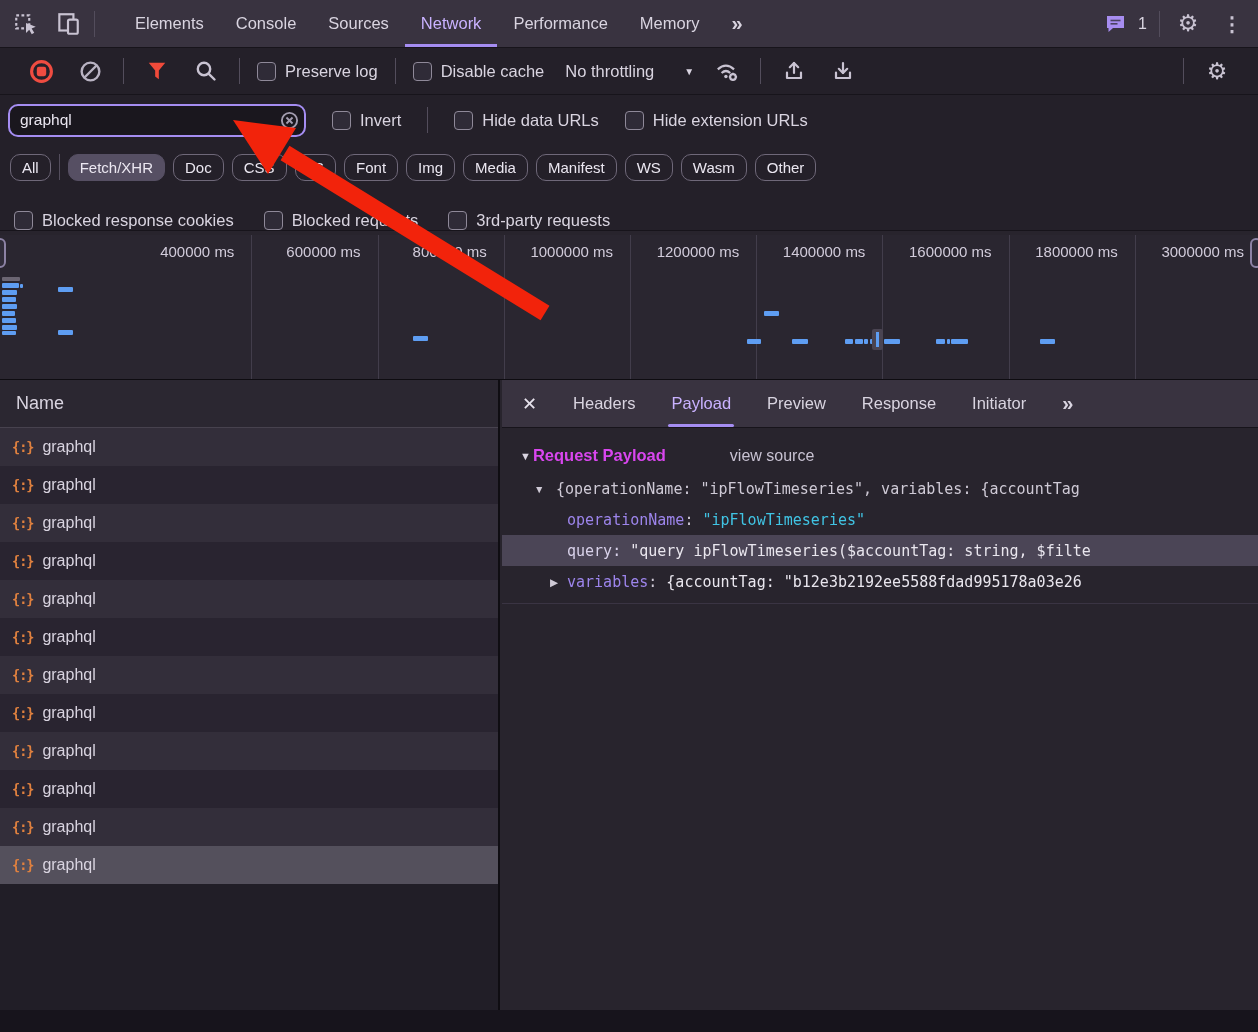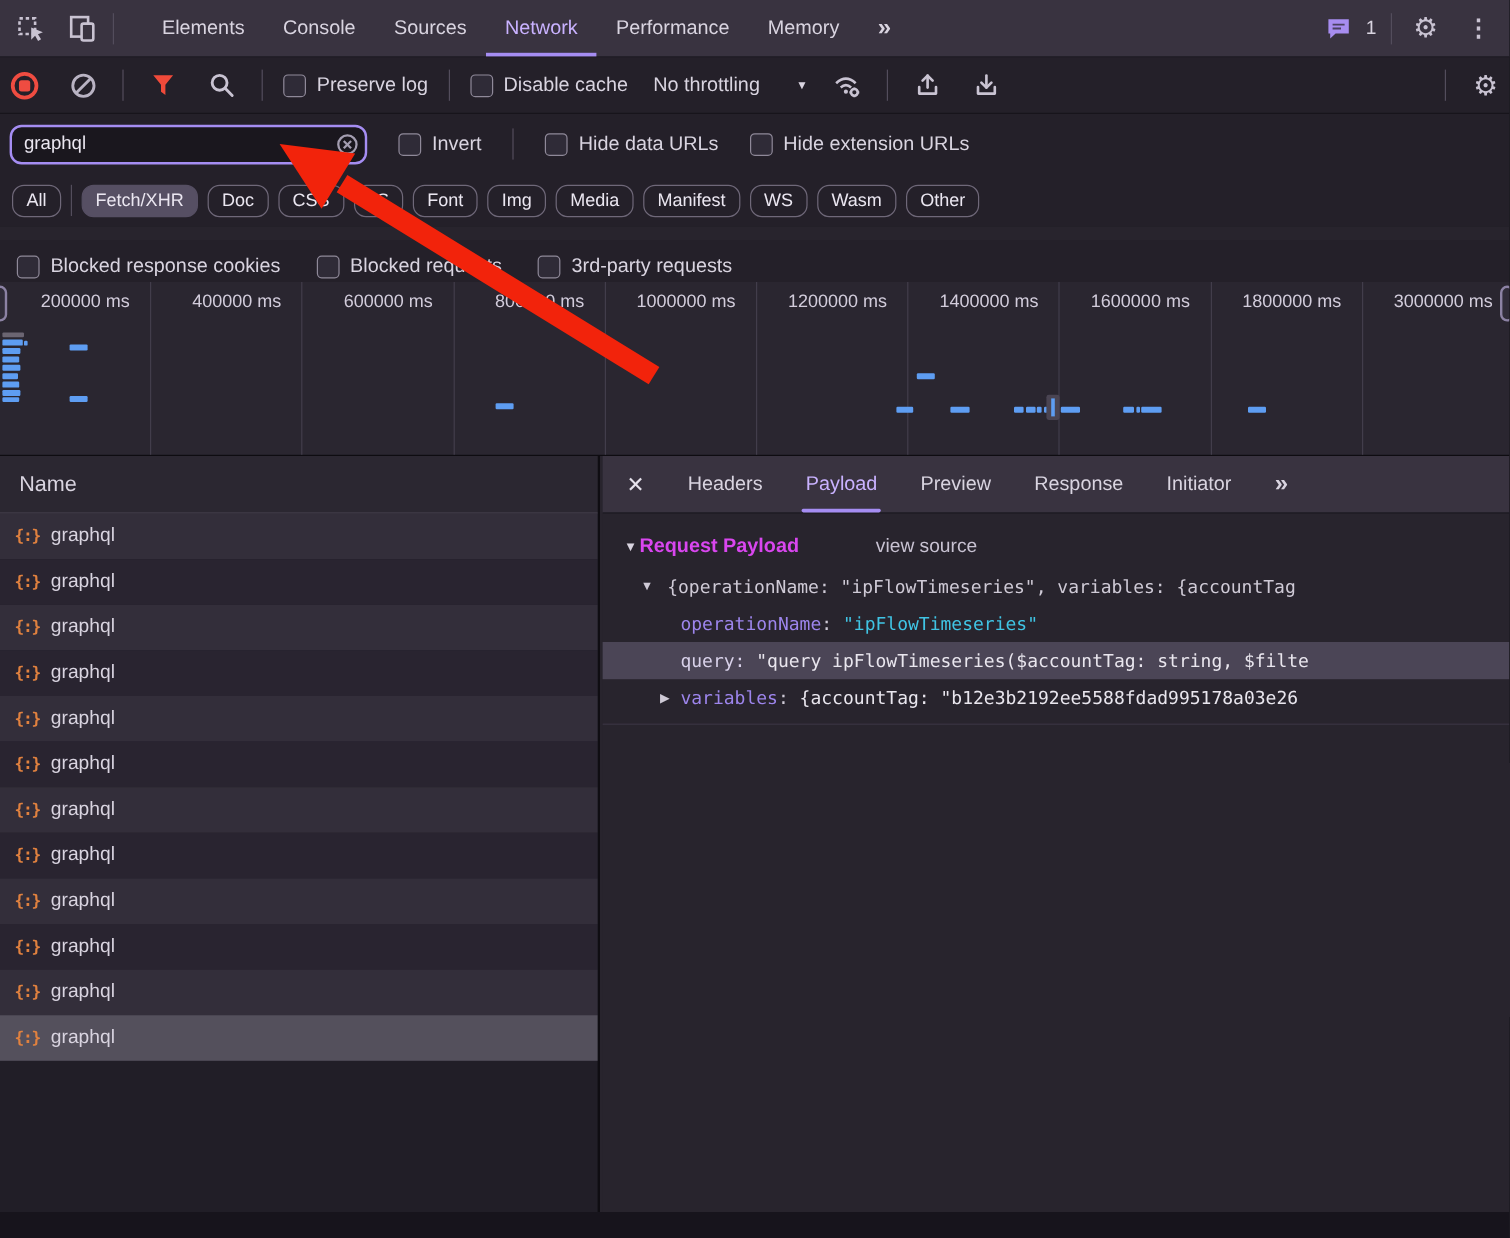--- a/index.html
+++ b/index.html
@@ -14,40 +14,40 @@
   #topbar .tabs{display:flex;height:100%;margin-left:14px;}
   .tab{display:flex;align-items:center;padding:0 16px;font-size:16.5px;cursor:default;
     border-top:3px solid transparent;border-bottom:3px solid transparent;color:#d9d4e0;}
   .tab.active{color:#c9b2ff;border-bottom-color:#a58df2;}
   #topbar .topright{margin-left:auto;display:flex;align-items:center;gap:12px;}
   .cnt{font-size:16px;margin-left:-6px;}
   .gear{font-size:23px;color:#c9c3d2;}
   .kebab{font-size:20px;font-weight:bold;color:#c9c3d2;}
   
   #toolbar{top:48px;height:47px;background:#242029;border-bottom:1px solid #17141b;
-    display:flex;align-items:center;gap:17px;padding:0 4px;}
+    display:flex;align-items:center;gap:17px;padding:0 25px;}
   .chk{display:flex;align-items:center;gap:9px;}
   .cb{width:17px;height:17px;border:1.5px solid #8f8999;border-radius:4px;background:#2f2b37;flex:0 0 auto;}
   .lbl{font-size:16.5px;white-space:nowrap;}
   .throttle{display:flex;align-items:center;gap:30px;margin-left:4px;}
   .caret{font-size:10px;color:#d9d4e0;}
   
   #filterrow{top:95px;height:50px;background:#242029;display:flex;align-items:center;padding:0 8px;gap:26px;}
   .inputwrap{position:relative;width:298px;height:33px;flex:0 0 auto;}
   .filterinput{width:100%;height:100%;box-sizing:border-box;background:#1a171e;color:#eae6f0;
     border:2px solid #a58df2;border-radius:10px;padding:0 30px 0 10px;font-size:15.5px;outline:none;
     font-family:"Liberation Sans",sans-serif;}
   .clearbtn{position:absolute;right:7px;top:7px;}
   
   #chiprow{top:145px;height:44px;background:#242029;display:flex;align-items:center;gap:8px;padding:0 10px;}
   .chip{border:1.5px solid #6f6879;border-radius:10px;padding:4px 11px;font-size:15px;color:#ebe7f1;white-space:nowrap;}
   .chip.active{background:#564f63;border-color:#564f63;}
   
-  #optrow{top:200px;height:46px;background:#242029;border-bottom:1px solid #17141b;
-    display:flex;align-items:center;gap:30px;padding:0 14px;}
+  #optrow{top:185px;height:46px;background:#242029;border-bottom:1px solid #17141b;
+    display:flex;align-items:flex-end;gap:30px;padding:0 14px;}
   
   #timeline{top:235px;height:145px;background:#2a2630;border-bottom:1px solid #0e0c11;overflow:hidden;}
   .tick-col{position:absolute;top:0;height:145px;width:126.2px;border-right:1.5px solid #423d4b;box-sizing:border-box;}
   .tick-col span{position:absolute;top:8px;right:17px;font-size:15px;color:#d2ccdb;white-space:nowrap;}
   .tbar{position:absolute;background:#5e9df2;border-radius:1px;}
   .tmarker{position:absolute;background:#4a4452;border-radius:2px;}
   .tmarker i{position:absolute;left:4px;top:3px;width:3px;height:15px;background:#5e9df2;}
   .scrollpill{position:absolute;width:12px;height:30px;border:2px solid #8c82a4;background:#312d3a;border-radius:7px;box-sizing:border-box;}
   
   #leftpanel{position:absolute;top:380px;left:0;width:500px;height:630px;background:#211e27;
@@ -248,23 +248,20 @@
     </span>
     <span class="chk">
       <span class="cb"></span>
       <span class="lbl">3rd-party requests</span>
     </span>
   </div>
 
   <div id="timeline" class="sec">
     <div class="scrollpill" style="left:-6px;top:3px"></div>
     <div class="scrollpill" style="left:1250px;top:3px"></div>
-  <div class="tick-col" style="left: 0px;">
-        <span>200000 ms</span>
-      </div>
       <div class="tick-col" style="left: 126.2px;">
         <span>400000 ms</span>
       </div>
       <div class="tick-col" style="left: 252.4px;">
         <span>600000 ms</span>
       </div>
       <div class="tick-col" style="left: 378.6px;">
         <span>800000 ms</span>
       </div>
       <div class="tick-col" style="left: 504.8px;">

